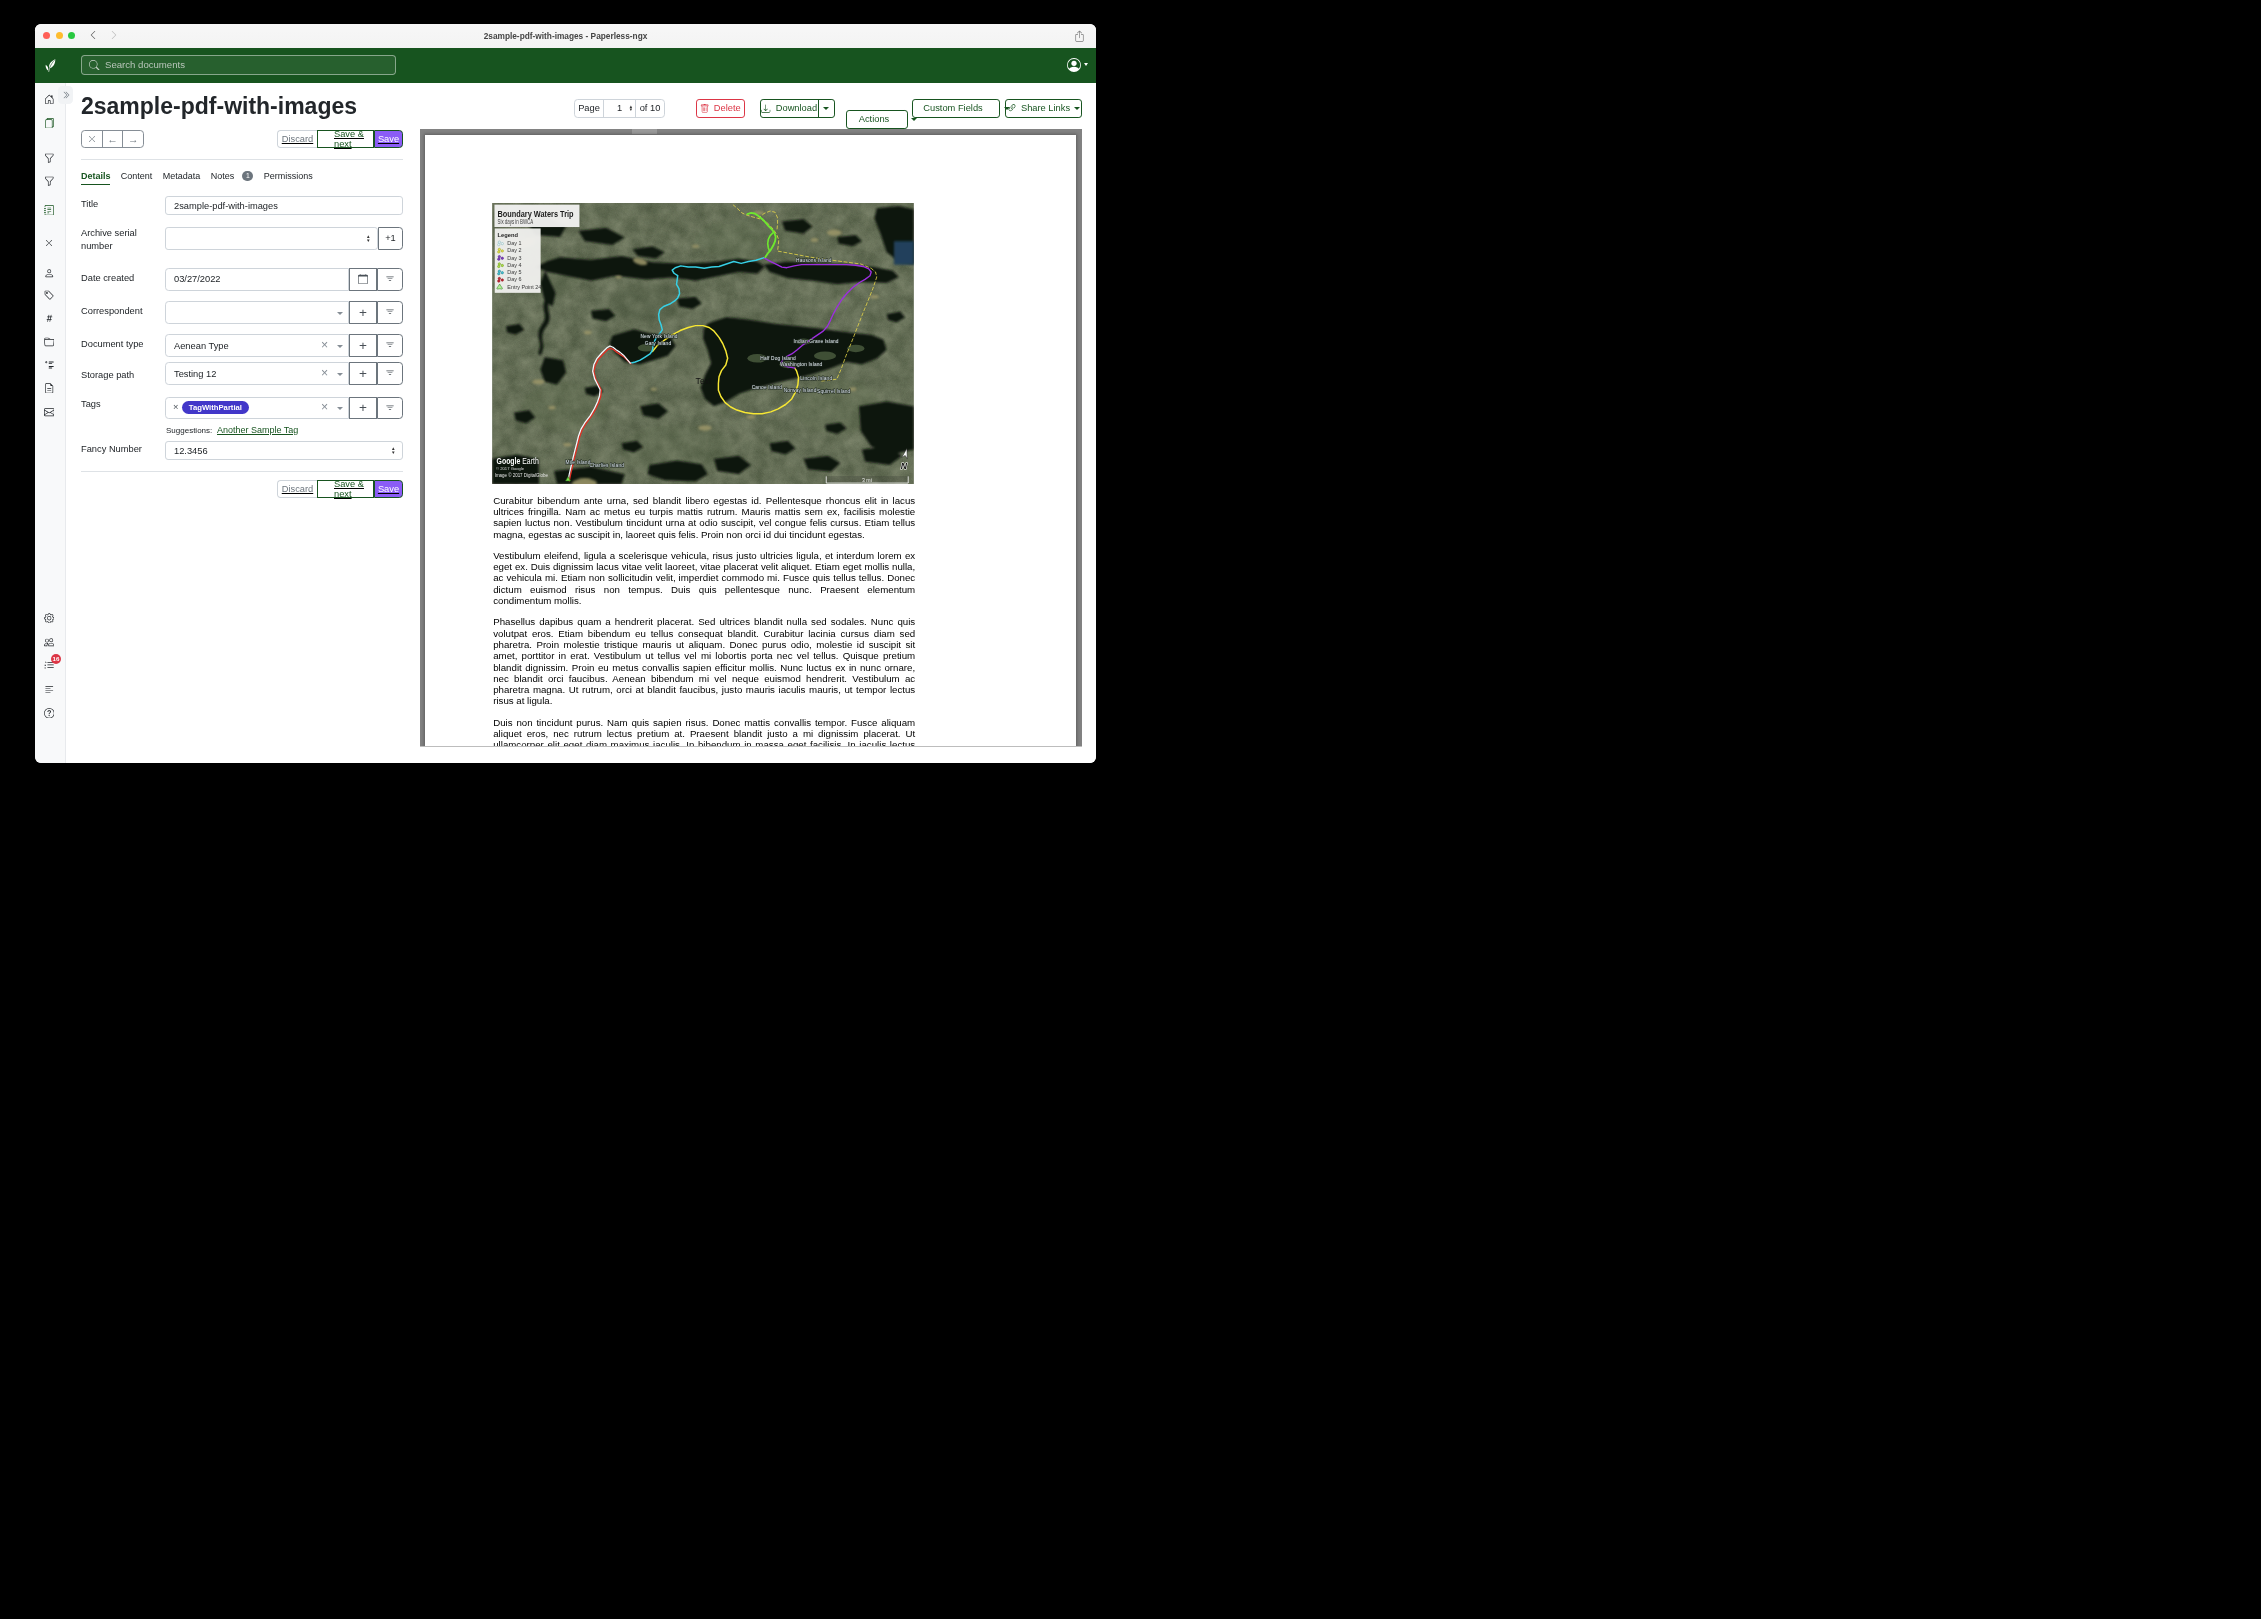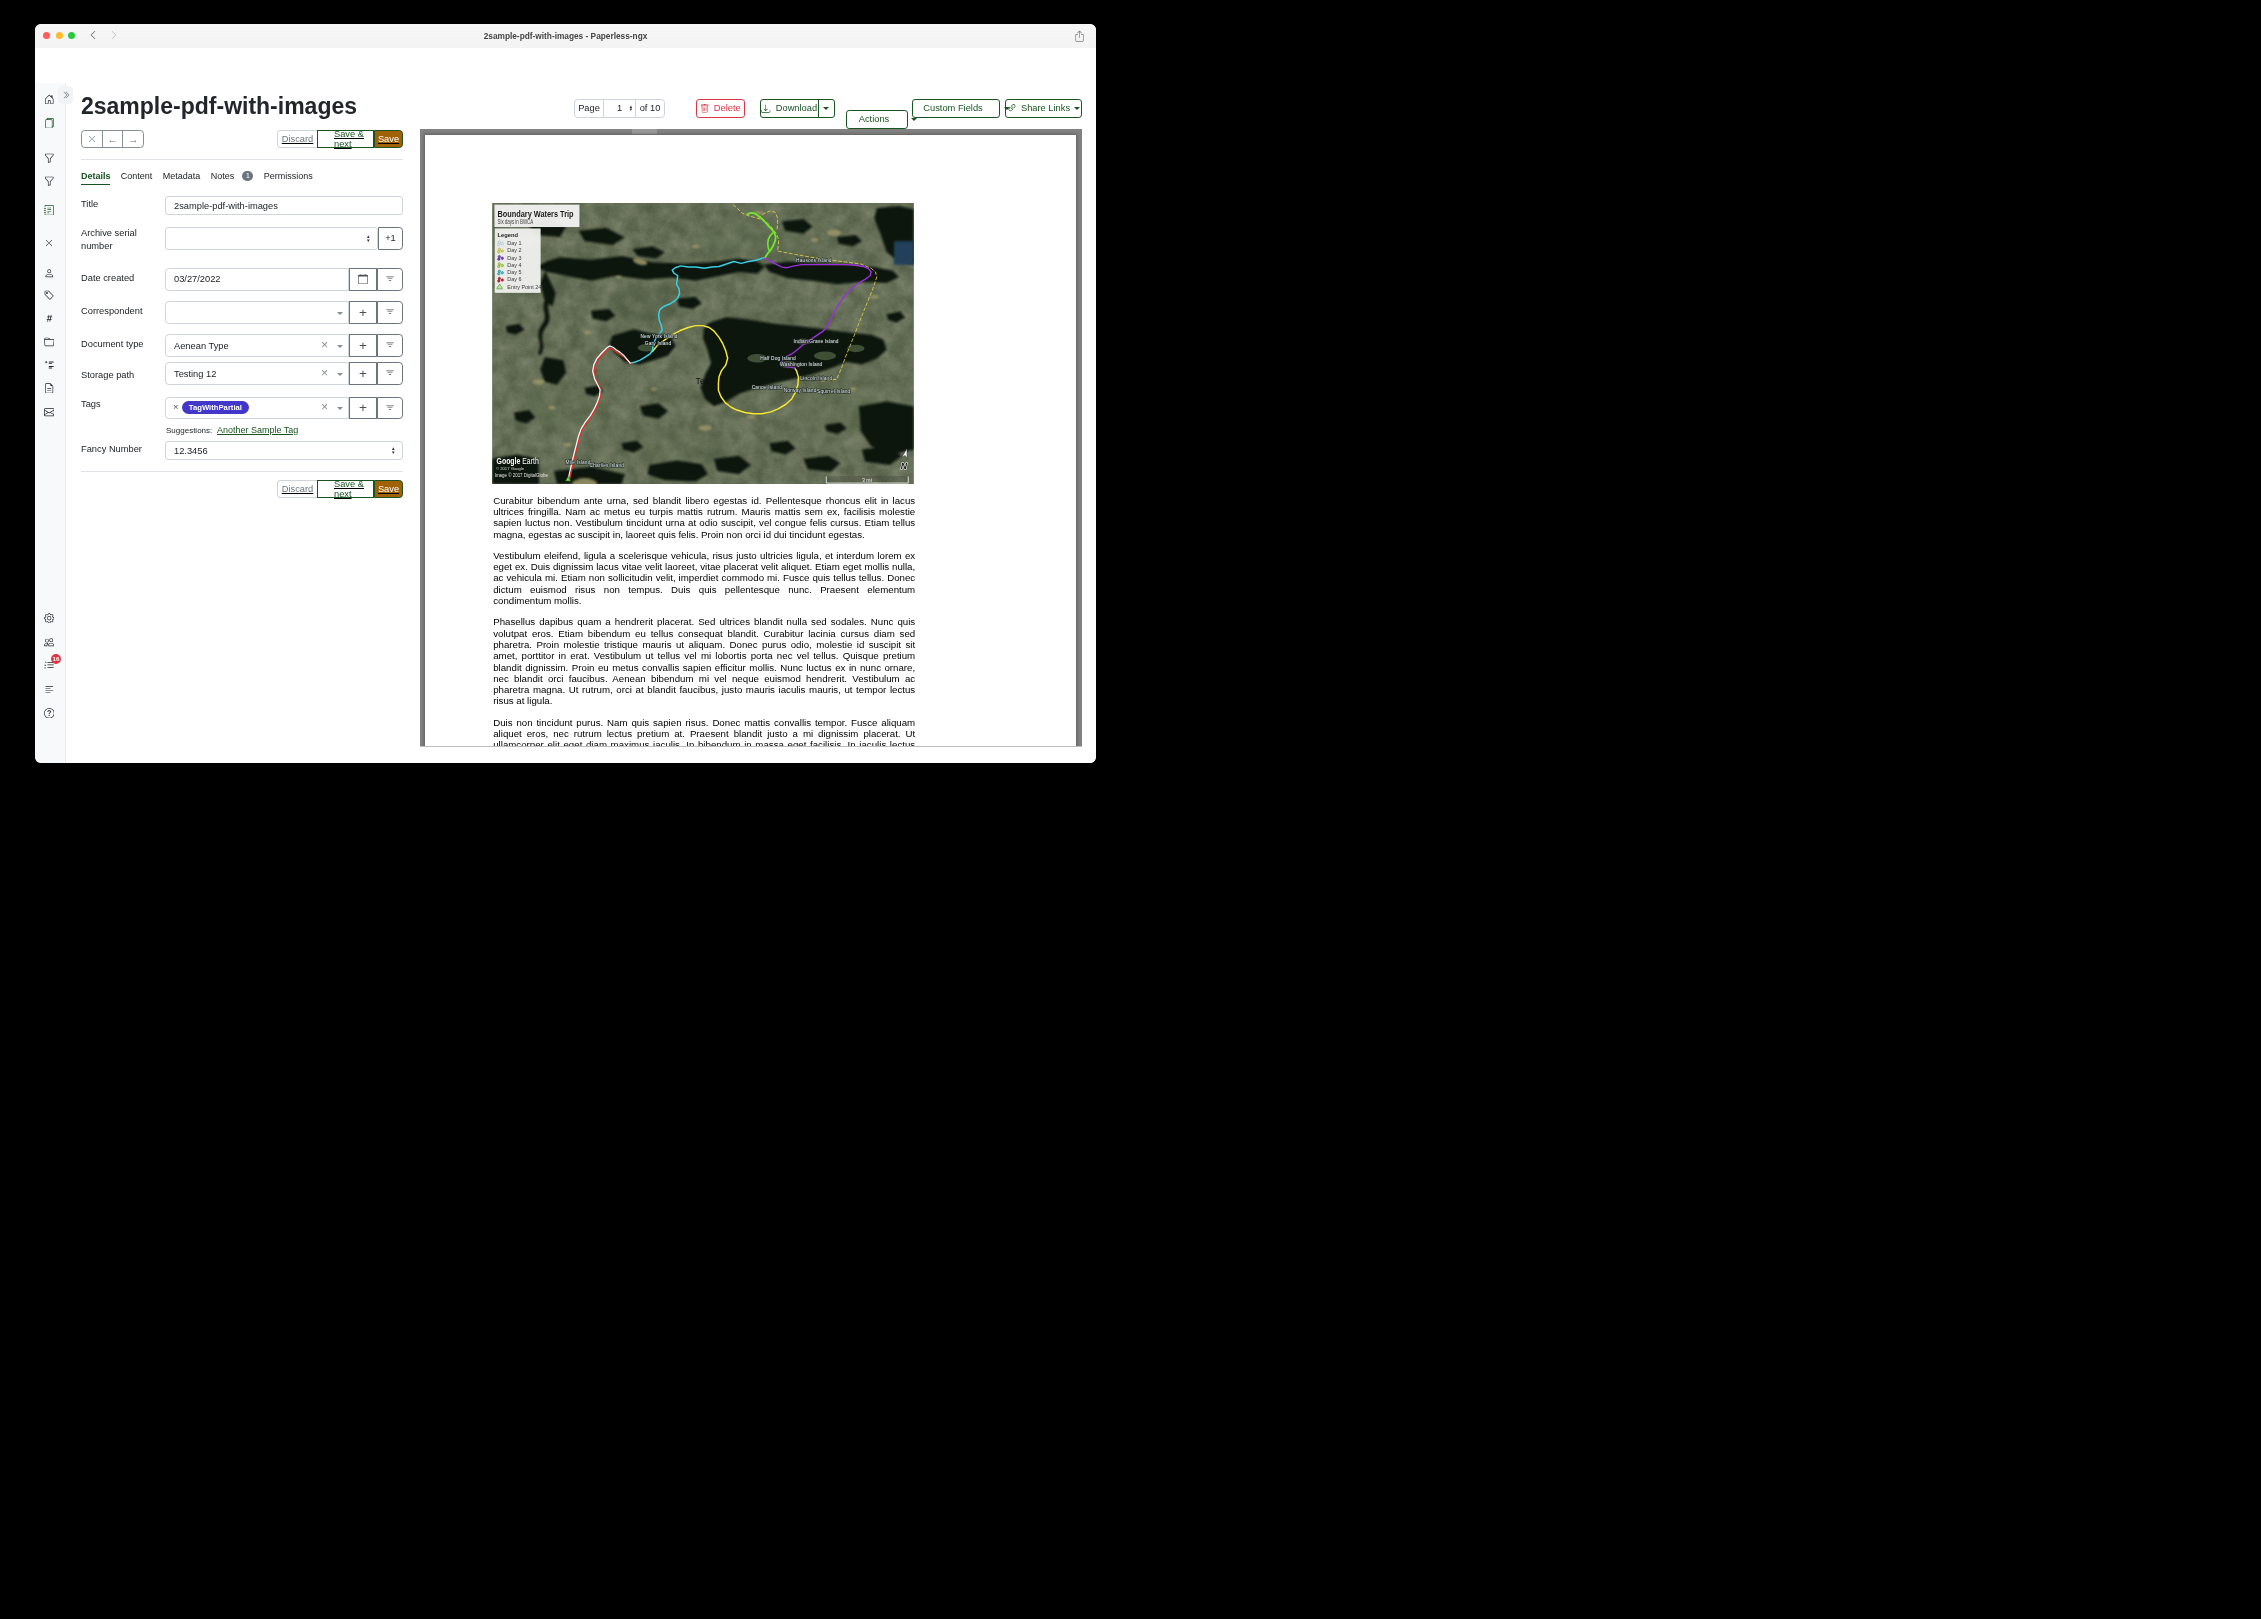--- a/index.html
+++ b/index.html
@@ -30,21 +30,21 @@
 .lbl { position:absolute; left:46px; font-size:9.3px; color:#212529; }
 .inp { position:absolute; left:130px; border:0.6px solid #ced4da; border-radius:3.1px;
   font-size:9.3px; color:#212529; background:#fff; }
 .caret { display:inline-block; width:0; height:0; border-left:3.1px solid transparent;
   border-right:3.1px solid transparent; border-top:3.4px solid #17541f; }
 .savegrp { display:flex; height:18px; font-size:9.3px;text-decoration:underline; }
 .sg1 { width:40px; border:0.6px solid #ced4da; border-right:0; border-radius:3.7px 0 0 3.7px;
   color:#6c757d; display:flex; align-items:center; justify-content:center; }
 .sg2 { width:57px; border:0.6px solid #17541f; color:#17541f; display:flex;
   align-items:center; justify-content:center;padding-left:16px; }
-.sg3 { width:29px; background:#a16207; border:0.6px solid #17541f; color:#fff;
+.sg3 { width:29px; background:#8b5cf6; border:0.6px solid #17541f; color:#fff;
   border-radius:0 3.7px 3.7px 0; display:flex; align-items:center; justify-content:center; }
 .igrp { height:23px; border:0.6px solid #6c757d; display:flex; align-items:center;
   justify-content:center; background:#fff; }
 .spinner { position:absolute; font-size:4.6px; color:#333; line-height:4px; letter-spacing:-0.6px; }
 .ddcaret { position:absolute; width:0; height:0; border-left:3.4px solid transparent;
   border-right:3.4px solid transparent; border-top:3.7px solid #868e96; }
 .selx { position:absolute; color:#868e96; font-size:12.3px; line-height:11px; }
 </style>
 </head>
 <body>
@@ -57,20 +57,37 @@
         <path d="M11.354 1.646a.5.5 0 0 1 0 .708L5.707 8l5.647 5.646a.5.5 0 0 1-.708.708l-6-6a.5.5 0 0 1 0-.708l6-6a.5.5 0 0 1 .708 0z"></path>
       </svg>
     <svg class="abs" style="left:74px;top:6.8px" width="10" height="10" viewBox="0 0 16 16" fill="#bcbcbc">
         <path d="M4.646 1.646a.5.5 0 0 1 .708 0l6 6a.5.5 0 0 1 0 .708l-6 6a.5.5 0 0 1-.708-.708L10.293 8 4.646 2.354a.5.5 0 0 1 0-.708z"></path>
       </svg>
     <div class="tb-title">2sample-pdf-with-images - Paperless-ngx</div>
     <svg class="abs" style="left:1039px;top:6.2px" width="11" height="12.3" viewBox="0 0 16 16" fill="#7b7b7b">
         <path d="M3.5 6a.5.5 0 0 0-.5.5v8a.5.5 0 0 0 .5.5h9a.5.5 0 0 0 .5-.5v-8a.5.5 0 0 0-.5-.5h-2a.5.5 0 0 1 0-1h2A1.5 1.5 0 0 1 14 6.5v8a1.5 1.5 0 0 1-1.5 1.5h-9A1.5 1.5 0 0 1 2 14.5v-8A1.5 1.5 0 0 1 3.5 5h2a.5.5 0 0 1 0 1h-2z"></path>
         <path d="M7.646.146a.5.5 0 0 1 .708 0l3 3a.5.5 0 0 1-.708.708L8.5 1.707V10.5a.5.5 0 0 1-1 0V1.707L5.354 3.854a.5.5 0 1 1-.708-.708l3-3z"></path>
       </svg>
+  </div>
+  <div class="navbar">
+    <svg class="abs" style="left:9.6px;top:11.7px" width="11" height="13" viewBox="0 0 18 21">
+      <path fill="#fff" d="M16.9 0.4 C 9.4 3.4 5.3 9.1 7.1 15.6 C 13.3 13.9 16.8 8 16.9 0.4 Z"></path>
+      <path fill="none" stroke="#17541f" stroke-width="1" d="M7.3 15.2 C 9.3 9.6 12.3 5 15.6 1.8"></path>
+      <path fill="#fff" d="M1.1 9.4 C 0.7 13.5 2.1 16.9 4.9 18.6 C 6.2 15.5 4.9 12 1.1 9.4 Z"></path>
+      <path fill="none" stroke="#fff" stroke-width="1.2" d="M6.1 20.8 C 6.4 18.2 6.8 16.6 7.2 15.4"></path>
+    </svg>
+    <div class="search">Search documents</div>
+    <svg class="abs" style="left:54px;top:12px" width="10.5" height="10.5" viewBox="0 0 16 16" fill="#c3cfc5">
+        <path d="M11.742 10.344a6.5 6.5 0 1 0-1.397 1.398h-.001c.03.04.062.078.098.115l3.85 3.85a1 1 0 0 0 1.415-1.414l-3.85-3.85a1.007 1.007 0 0 0-.115-.1zM12 6.5a5.5 5.5 0 1 1-11 0 5.5 5.5 0 0 1 11 0z"></path>
+      </svg>
+    <svg class="abs" style="left:1032px;top:10.8px" width="14" height="14" viewBox="0 0 16 16" fill="#fff">
+        <path d="M11 6a3 3 0 1 1-6 0 3 3 0 0 1 6 0z"></path>
+        <path fill-rule="evenodd" d="M0 8a8 8 0 1 1 16 0A8 8 0 0 1 0 8zm8-7a7 7 0 0 0-5.468 11.37C3.242 11.226 4.805 10 8 10s4.757 1.225 5.468 2.37A7 7 0 0 0 8 1z"></path>
+      </svg>
+    <div class="abs" style="left:1049px;top:15px;width:0;height:0;border-left:2.9px solid transparent;border-right:2.9px solid transparent;border-top:3.2px solid #fff"></div>
   </div>
   <div class="sidebar"></div>
   <div id="icons">
     <svg class="abs" style="left:8.6px;top:70px" width="10.5" height="10.5" viewBox="0 0 16 16" fill="#212529">
         <path d="M8.354 1.146a.5.5 0 0 0-.708 0l-6 6A.5.5 0 0 0 1.5 7.5v7a.5.5 0 0 0 .5.5h4.5a.5.5 0 0 0 .5-.5v-4h2v4a.5.5 0 0 0 .5.5H14a.5.5 0 0 0 .5-.5v-7a.5.5 0 0 0-.146-.354L13 5.793V2.5a.5.5 0 0 0-.5-.5h-1a.5.5 0 0 0-.5.5v1.293L8.354 1.146zM2.5 14V7.707l5.5-5.5 5.5 5.5V14H10v-4a.5.5 0 0 0-.5-.5h-3a.5.5 0 0 0-.5.5v4H2.5z"></path>
       </svg>
     <svg class="abs" style="left:8.6px;top:94px" width="10.5" height="10.5" viewBox="0 0 16 16" fill="#17541f">
         <path d="M13 0H6a2 2 0 0 0-2 2 2 2 0 0 0-2 2v10a2 2 0 0 0 2 2h7a2 2 0 0 0 2-2 2 2 0 0 0 2-2V2a2 2 0 0 0-2-2zm0 13V4a2 2 0 0 0-2-2H5a1 1 0 0 1 1-1h7a1 1 0 0 1 1 1v10a1 1 0 0 1-1 1zM3 4a1 1 0 0 1 1-1h7a1 1 0 0 1 1 1v10a1 1 0 0 1-1 1H4a1 1 0 0 1-1-1V4z"></path>
       </svg>
     <svg class="abs" style="left:8.6px;top:129px" width="10.5" height="10.5" viewBox="0 0 16 16" fill="#212529">

